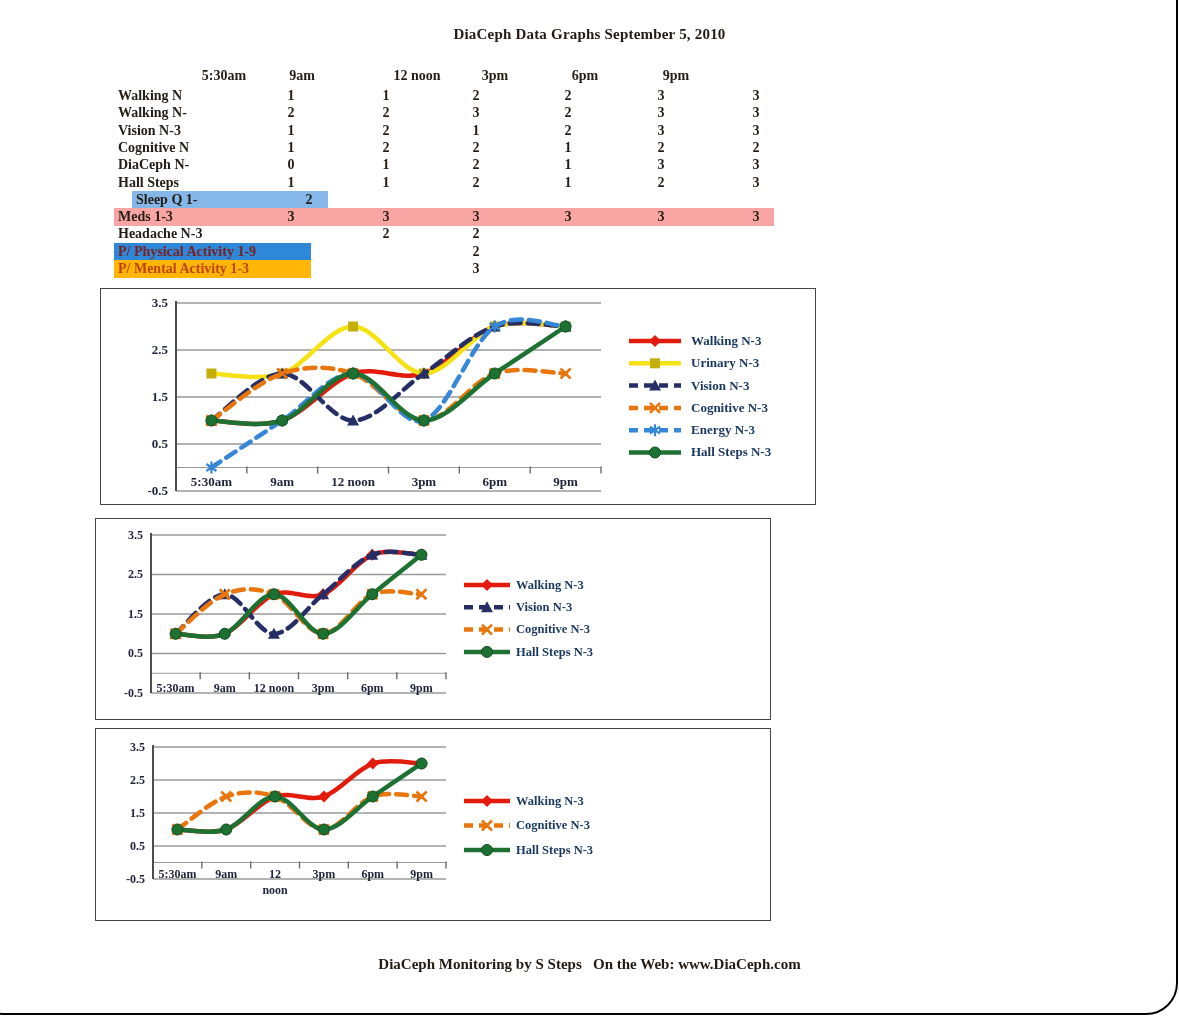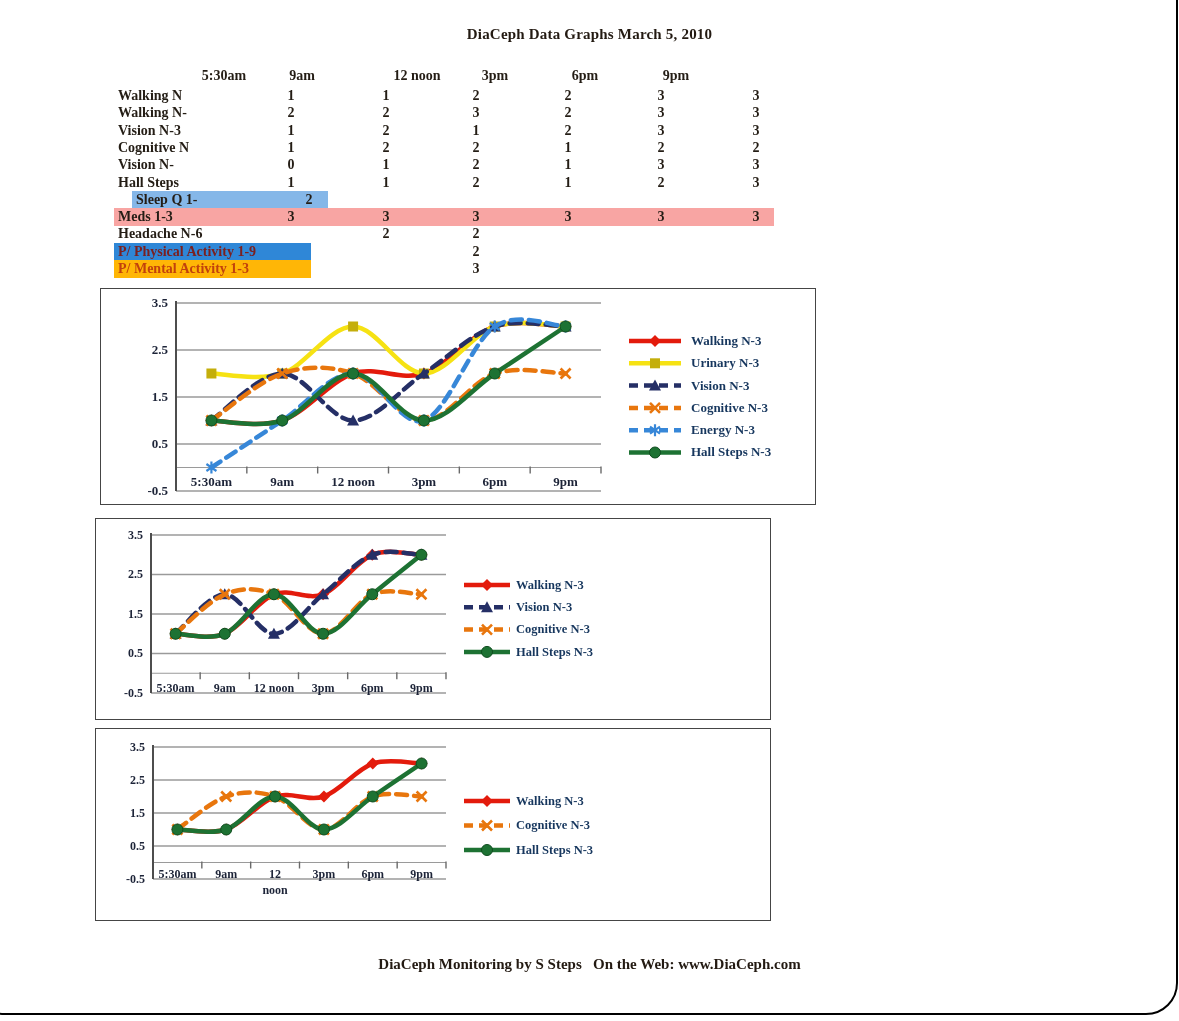--- a/index.html
+++ b/index.html
@@ -30,21 +30,21 @@
   .row-label{position:absolute;left:4px;top:0;white-space:nowrap;z-index:1;}
   .cell-value{position:absolute;top:0;width:40px;text-align:center;z-index:1;}
   .chart-box{position:absolute;background:#fff;border:1.6px solid #454545;box-sizing:border-box;}
   svg text{font-family:"Liberation Serif", serif;font-weight:bold;}
 </style>
 </head>
 <body>
 
 <div id="page-frame"></div>
 
-<div id="doc-title">DiaCeph Data Graphs March 5, 2010</div>
+<div id="doc-title">DiaCeph Data Graphs September 5, 2010</div>
 
 <div id="data-table">
     <span class="time-header" style="left: 126px;">5:30am</span>
     <span class="time-header" style="left: 204px;">9am</span>
     <span class="time-header" style="left: 319px;">12 noon</span>
     <span class="time-header" style="left: 397px;">3pm</span>
     <span class="time-header" style="left: 487px;">6pm</span>
     <span class="time-header" style="left: 578px;">9pm</span>
     <div class="table-row" style="top: 24px;">
       <span class="row-label">Walking N</span>
@@ -76,21 +76,21 @@
     <div class="table-row" style="top: 75.9px;">
       <span class="row-label">Cognitive N</span>
       <span class="cell-value" style="left: 157px;">1</span>
       <span class="cell-value" style="left: 252px;">2</span>
       <span class="cell-value" style="left: 342px;">2</span>
       <span class="cell-value" style="left: 434px;">1</span>
       <span class="cell-value" style="left: 527px;">2</span>
       <span class="cell-value" style="left: 622px;">2</span>
     </div>
     <div class="table-row" style="top: 93.2px;">
-      <span class="row-label">Vision N-</span>
+      <span class="row-label">DiaCeph N-</span>
       <span class="cell-value" style="left: 157px;">0</span>
       <span class="cell-value" style="left: 252px;">1</span>
       <span class="cell-value" style="left: 342px;">2</span>
       <span class="cell-value" style="left: 434px;">1</span>
       <span class="cell-value" style="left: 527px;">3</span>
       <span class="cell-value" style="left: 622px;">3</span>
     </div>
     <div class="table-row" style="top: 110.5px;">
       <span class="row-label">Hall Steps</span>
       <span class="cell-value" style="left: 157px;">1</span>
@@ -109,21 +109,21 @@
       <div class="row-highlight" style="background: rgb(248, 165, 163); width: 660px;"></div>
       <span class="row-label">Meds 1-3</span>
       <span class="cell-value" style="left: 157px;">3</span>
       <span class="cell-value" style="left: 252px;">3</span>
       <span class="cell-value" style="left: 342px;">3</span>
       <span class="cell-value" style="left: 434px;">3</span>
       <span class="cell-value" style="left: 527px;">3</span>
       <span class="cell-value" style="left: 622px;">3</span>
     </div>
     <div class="table-row" style="top: 162.4px;">
-      <span class="row-label">Headache N-6</span>
+      <span class="row-label">Headache N-3</span>
       <span class="cell-value" style="left: 252px;">2</span>
       <span class="cell-value" style="left: 342px;">2</span>
     </div>
     <div class="table-row" style="top: 179.7px;">
       <div class="row-highlight" style="background: rgb(47, 135, 215); width: 197px;"></div>
       <span class="row-label" style="color: rgb(122, 32, 32);">P/ Physical Activity 1-9</span>
       <span class="cell-value" style="left: 342px;">2</span>
     </div>
     <div class="table-row" style="top: 197px;">
       <div class="row-highlight" style="background: rgb(255, 182, 6); width: 197px;"></div>

